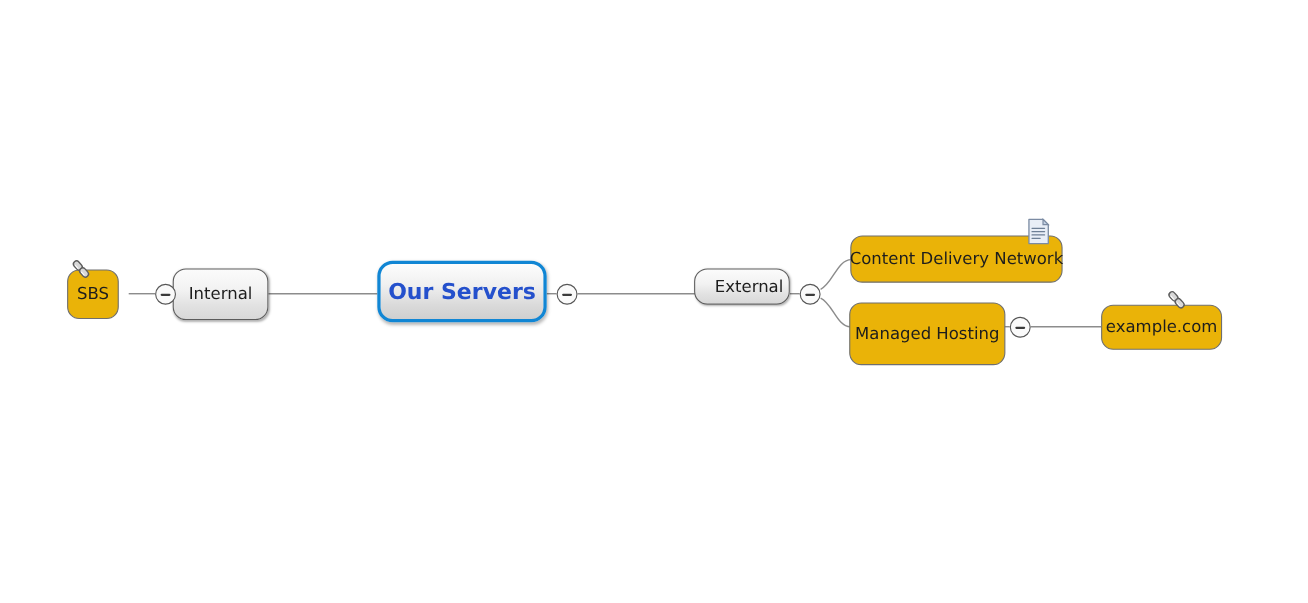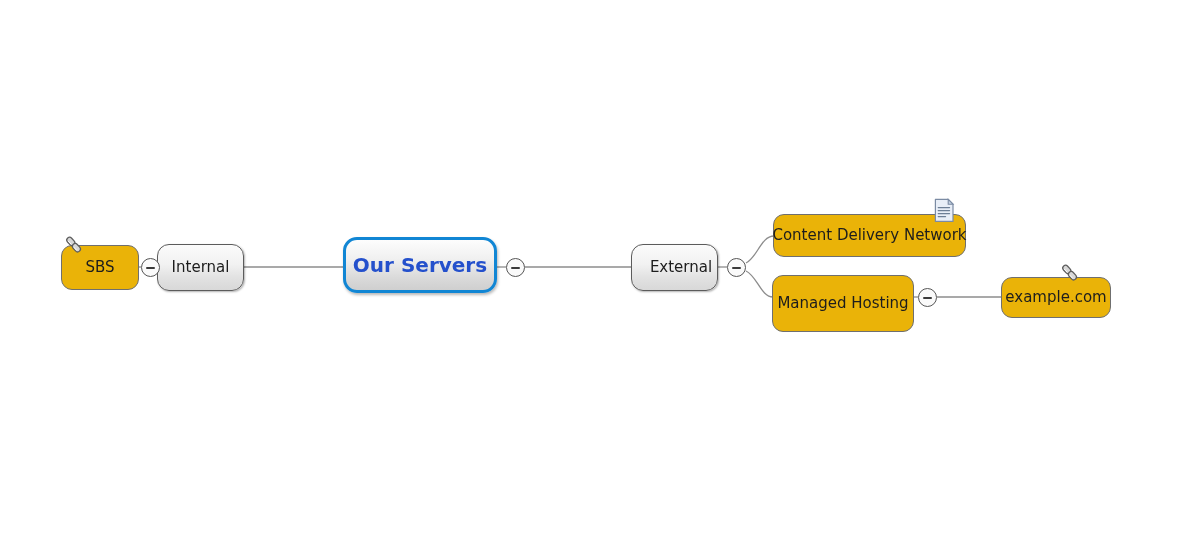--- a/index.html
+++ b/index.html
@@ -129,21 +129,21 @@
 
       <path d="M 746 263 C 757 258, 761 236, 774 236"></path>
 
       <path d="M 746 271 C 757 276, 761 297, 773 297"></path>
 
       <path d="M 913 297 L 918 297"></path>
       <path d="M 937 297 L 1001 297"></path>
     </g>
   </svg>
 
-  <div class="node plain" style="left:61px; top:245px; width:78px; height:45px;">
+  <div class="node plain" style="left:61px; top:245px; width:47px; height:45px;">
     <span class="node-label">SBS</span>
   </div>
 
   <div class="deco" style="left:62px; top:233px;">
     <svg width="24" height="24" viewBox="0 0 24 24" xmlns="http://www.w3.org/2000/svg">
       <g transform="rotate(-42 12 12)">
         <rect x="9.2" y="2.6" width="5.6" height="9.2" rx="2.8" fill="#d8d8d8" stroke="#5d5d5d" stroke-width="1.25"></rect>
         <rect x="9.2" y="11.0" width="5.6" height="9.2" rx="2.8" fill="#d8d8d8" stroke="#5d5d5d" stroke-width="1.25"></rect>
         <line x1="10.4" y1="5.1" x2="10.4" y2="9.4" stroke="#ffffff" stroke-width="0.9"></line>
         <line x1="10.4" y1="13.5" x2="10.4" y2="17.8" stroke="#ffffff" stroke-width="0.9"></line>
@@ -160,21 +160,21 @@
   </div>
 
   <div class="node branch" style="left:157px; top:244px; width:87px; height:47px;">
     <span class="node-label">Internal</span>
   </div>
 
   <div class="toggle" style="left:506px; top:258px;">
     <span class="bar"></span>
   </div>
 
-  <div class="node branch" style="left:631px; top:244px; width:87px; height:47px;padding-left:13px;">
+  <div class="node branch" style="left:631px; top:244px; width:87px; height:33px;padding-left:13px;">
     <span class="node-label">External</span>
   </div>
 
   <div class="toggle" style="left:727px; top:258px;">
     <span class="bar"></span>
   </div>
 
   <div class="node plain" style="left:773px; top:214px; width:193px; height:43px;">
     <span class="node-label">Content Delivery Network</span>
   </div>

